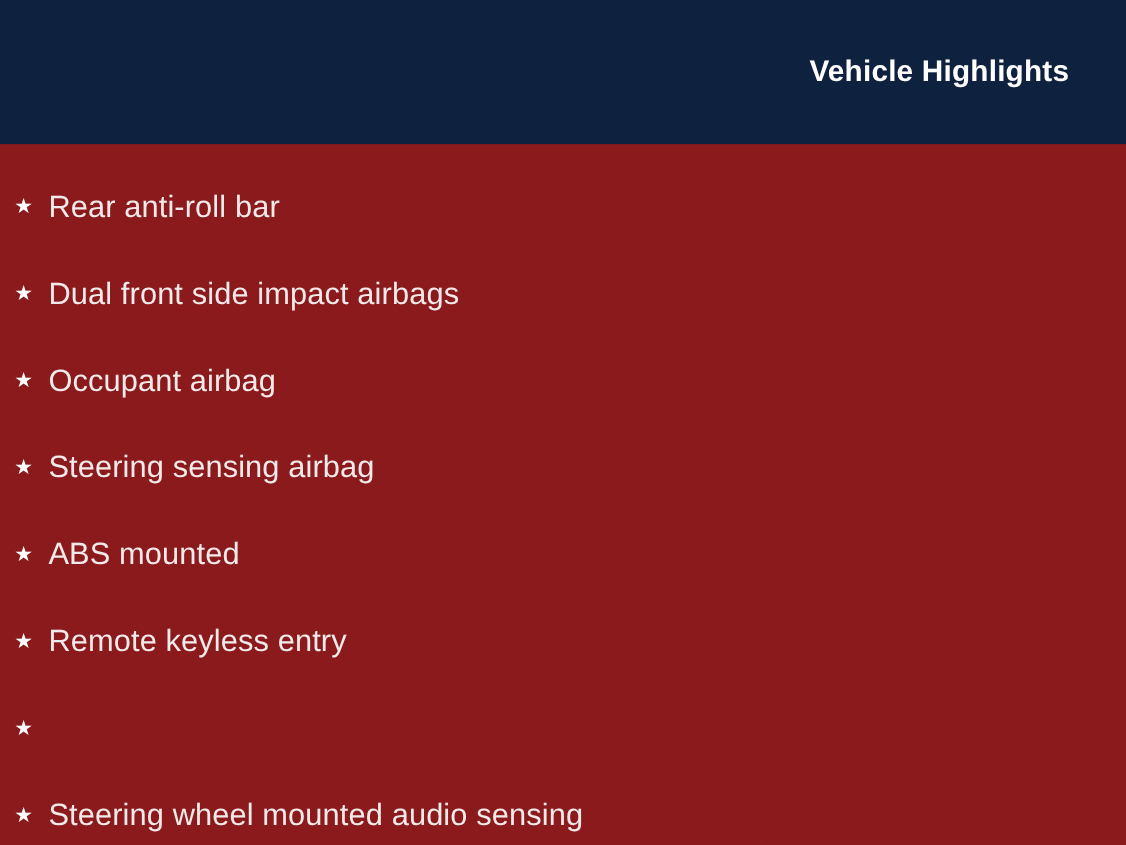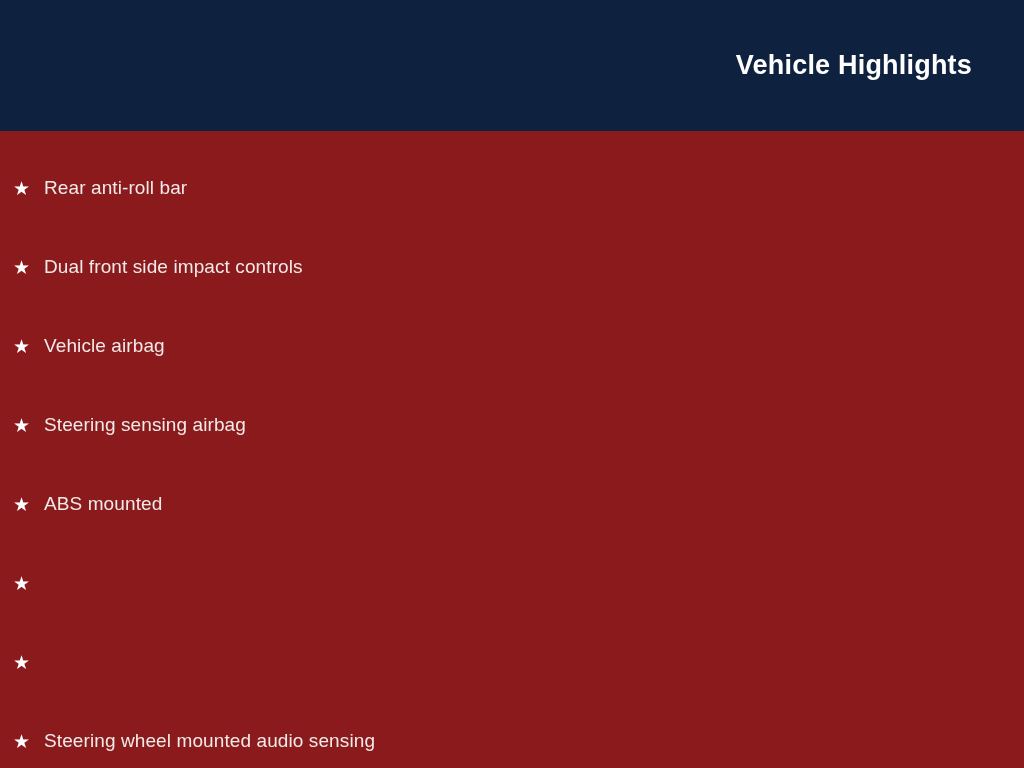--- a/index.html
+++ b/index.html
@@ -47,21 +47,21 @@
   .bullet-star {
     width:31px;
     flex:0 0 31px;
     color:#ffffff;
     font-size:19px;
     line-height:1;
     text-align:left;
   }
   .item-label {
     color:#f2eae9;
-    font-size:19px;
+    font-size:28px;
     line-height:1.1;
     white-space:nowrap;
     letter-spacing:0.1px;
   }
 </style>
 </head>
 <body>
 
 <div id="slide">
 
@@ -69,36 +69,37 @@
     <div id="slide-title">Vehicle Highlights</div>
   </div>
 
   <ul id="highlights-list">
     <li class="highlight-item">
       <span class="bullet-star">★</span>
       <span class="item-label">Rear anti-roll bar</span>
     </li>
     <li class="highlight-item">
       <span class="bullet-star">★</span>
-      <span class="item-label">Dual front side impact controls</span>
+      <span class="item-label">Dual front side impact airbags</span>
     </li>
     <li class="highlight-item">
       <span class="bullet-star">★</span>
-      <span class="item-label">Vehicle airbag</span>
+      <span class="item-label">Occupant airbag</span>
     </li>
     <li class="highlight-item">
       <span class="bullet-star">★</span>
       <span class="item-label">Steering sensing airbag</span>
     </li>
     <li class="highlight-item">
       <span class="bullet-star">★</span>
       <span class="item-label">ABS mounted</span>
     </li>
     <li class="highlight-item">
       <span class="bullet-star">★</span>
+      <span class="item-label">Remote keyless entry</span>
     </li>
     <li class="highlight-item">
       <span class="bullet-star">★</span>
     </li>
     <li class="highlight-item">
       <span class="bullet-star">★</span>
       <span class="item-label">Steering wheel mounted audio sensing</span>
     </li>
   </ul>
 

